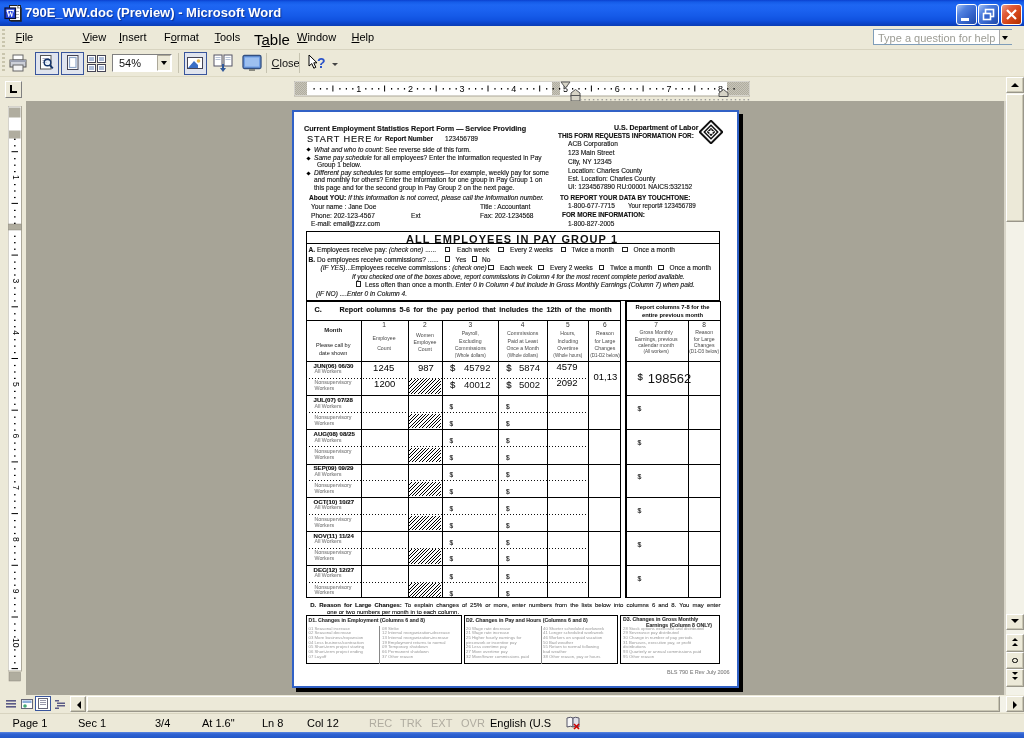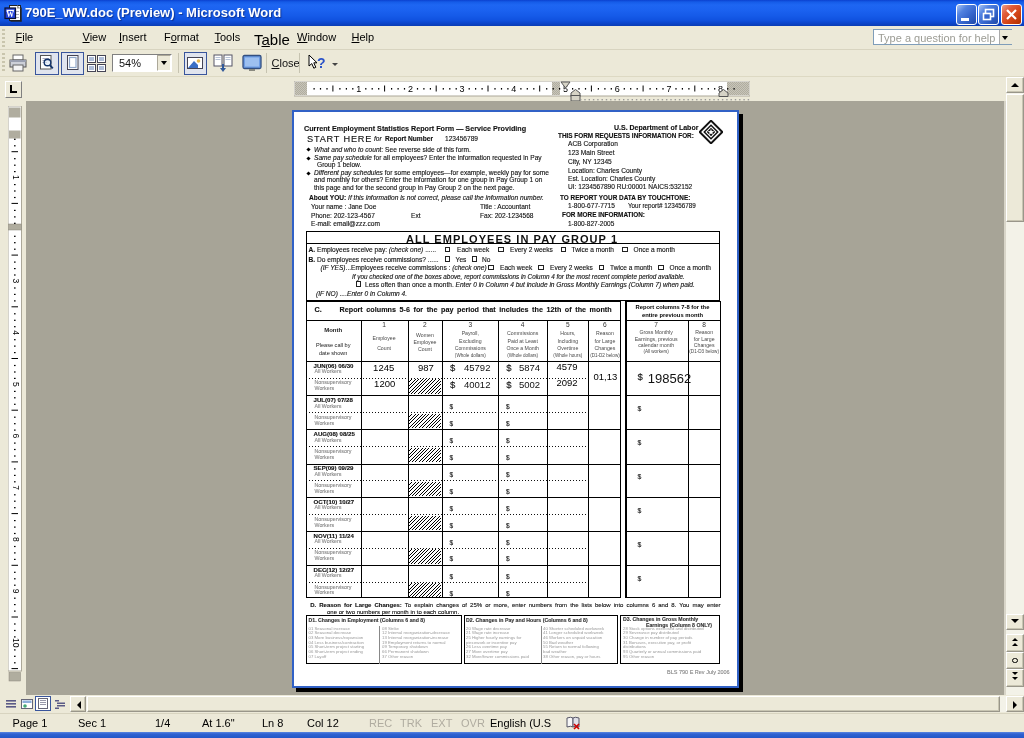--- a/index.html
+++ b/index.html
@@ -808,21 +808,21 @@
     <div class="ab" style="left:5.5px;top:4px;width:0;height:0;border-top:4px solid transparent;border-bottom:4px solid transparent;border-right:4px solid #000;"></div>
   </div>
 <div class="ab" style="left:86px;top:696px;width:920px;height:16px;background:#f3f2e8;"></div>
 <div class="ab" style="left:87px;top:696px;width:913px;height:16px;background:#ece9d8;border:1px solid;border-color:#fff #99968a #99968a #fff;box-sizing:border-box;box-shadow:inset -1px -1px 0 #c8c5b2;"></div>
 <div class="ab" style="left:1006px;top:696px;width:17.5px;height:16px;background:#ece9d8;border:1px solid;border-color:#fff #99968a #99968a #fff;box-sizing:border-box;box-shadow:inset -1px -1px 0 #c8c5b2;">
     <div class="ab" style="left:6.0px;top:4px;width:0;height:0;border-top:4px solid transparent;border-bottom:4px solid transparent;border-left:4px solid #000;"></div>
   </div>
 <div class="ab" style="left:0;top:713px;width:1024px;height:19px;background:#ece9d8;border-top:1px solid #d8d4c0;box-sizing:border-box;"></div>
 <div class="t" style="left:12.5px;top:718px;font-size:11px;color:#000;">Page  1</div>
 <div class="t" style="left:78px;top:718px;font-size:11px;color:#000;">Sec  1</div>
-<div class="t" style="left:155px;top:718px;font-size:11px;color:#000;">1/4</div>
+<div class="t" style="left:155px;top:718px;font-size:11px;color:#000;">3/4</div>
 <div class="t" style="left:202px;top:718px;font-size:11px;color:#000;">At  1.6"</div>
 <div class="t" style="left:262px;top:718px;font-size:11px;color:#000;">Ln  8</div>
 <div class="t" style="left:307px;top:718px;font-size:11px;color:#000;">Col  12</div>
 <div class="t" style="left:369px;top:718px;font-size:11px;color:#b0aca0;">REC</div>
 <div class="t" style="left:400px;top:718px;font-size:11px;color:#b0aca0;">TRK</div>
 <div class="t" style="left:431px;top:718px;font-size:11px;color:#b0aca0;">EXT</div>
 <div class="t" style="left:461px;top:718px;font-size:11px;color:#b0aca0;">OVR</div>
 <div class="t" style="left:490px;top:718px;font-size:11px;color:#000;">English (U.S</div>
 <svg class="ab" style="left:565px;top:716px" width="18" height="15" viewBox="0 0 18 15">
  <path d="M2 2 Q6 0.5 8 2 L8 11 Q6 9.5 2 11 Z" fill="#f7f7f7" stroke="#556" stroke-width="1"></path>

